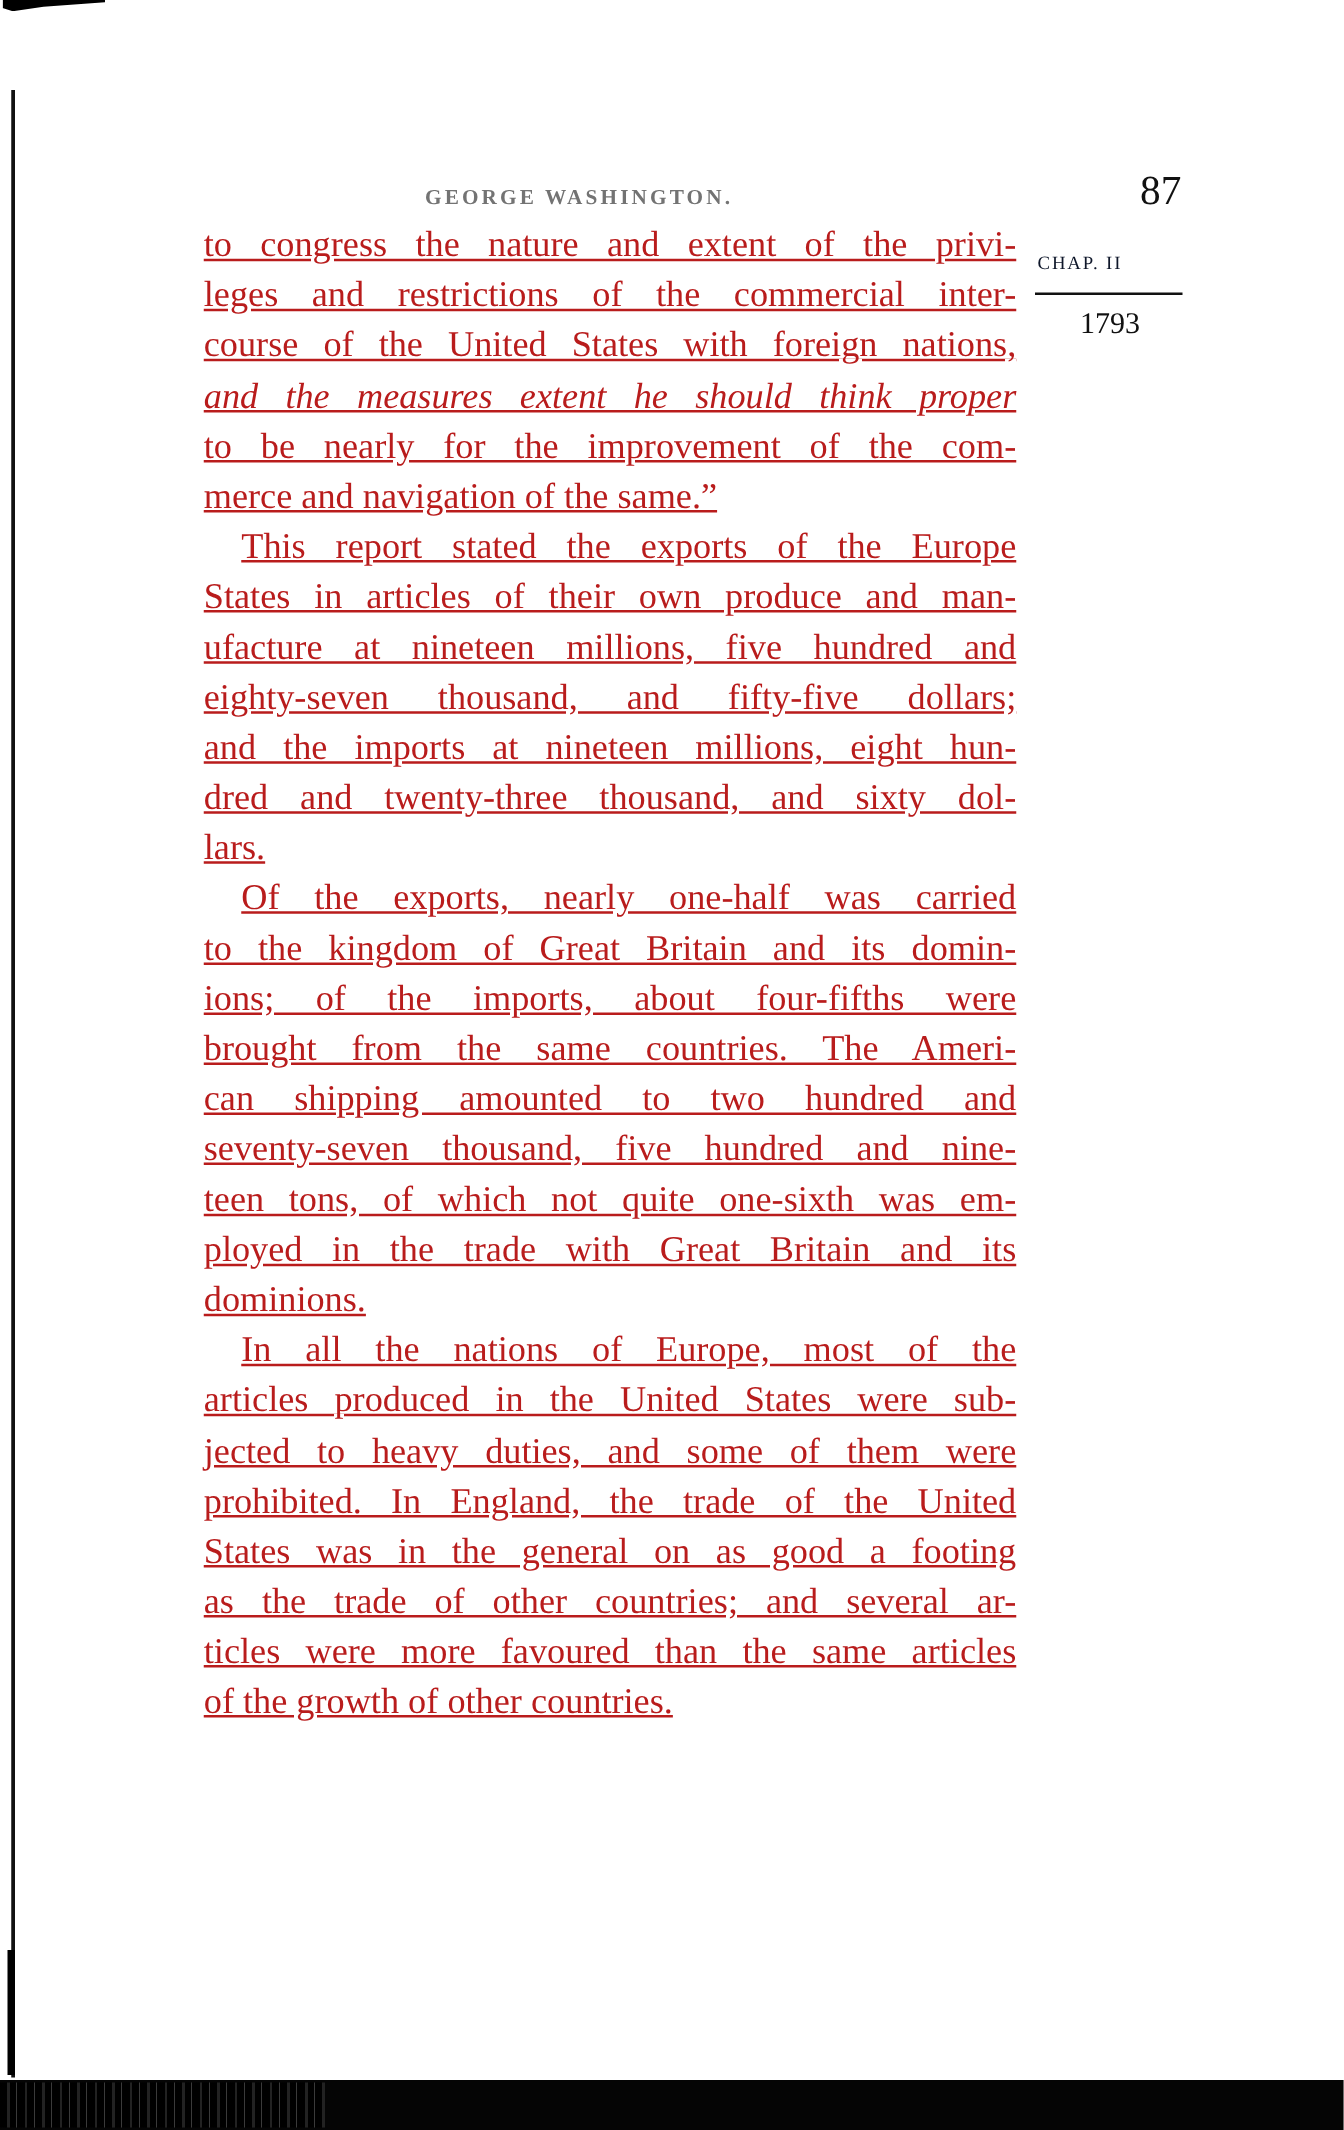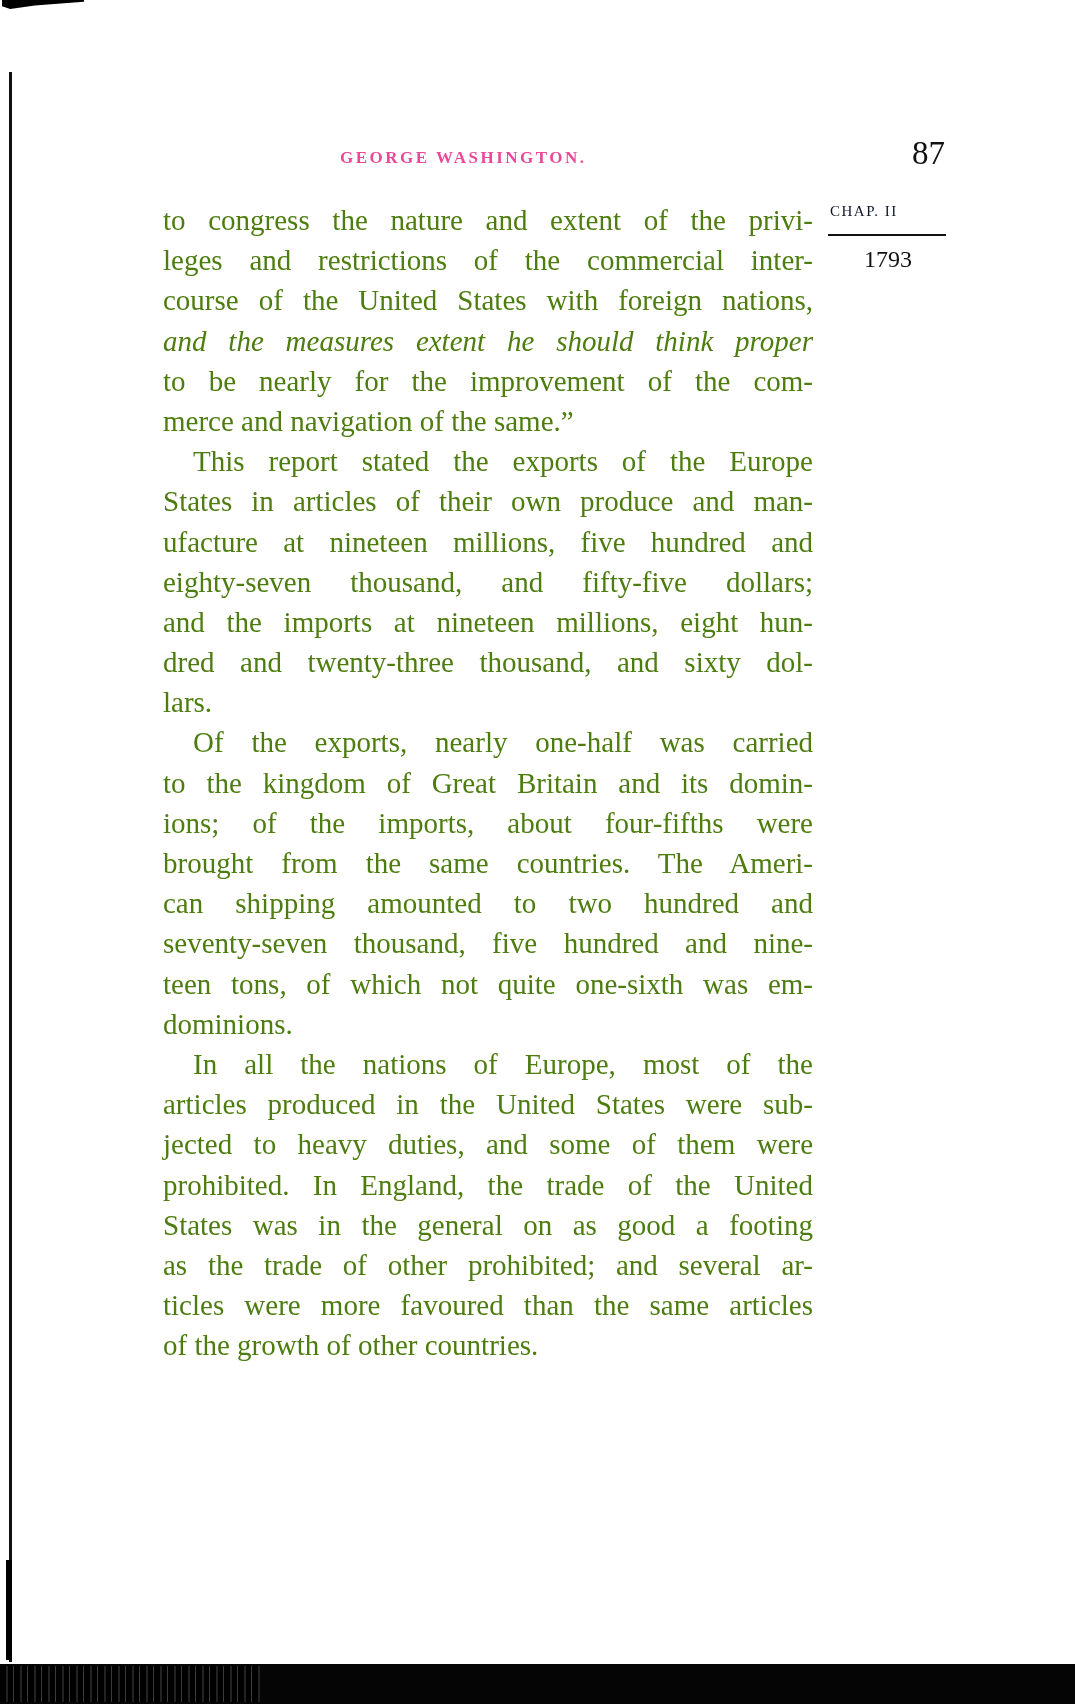--- a/index.html
+++ b/index.html
@@ -24,21 +24,21 @@
     background: #050505;
   }
   .bottom-band-fade {
     position: absolute; left: 0; top: 1666px; width: 260px; height: 36px;
     background: repeating-linear-gradient(90deg, #000 0 6px, #222 6px 8px, #000 8px 13px, #3a3a3a 13px 14px);
   }
 
   .running-head {
     position: absolute; left: 340px; top: 148px;
     font-family: "Liberation Serif", "DejaVu Serif", serif;
-    font-size: 17px; letter-spacing: 2.5px; font-weight: bold; color: #ec4899;
+    font-size: 17px; letter-spacing: 2.5px; font-weight: bold; color: #737373;
   }
   .page-number {
     position: absolute; left: 912px; top: 135px;
     font-family: "Liberation Serif", "DejaVu Serif", serif;
     font-size: 33px; color: #111;
   }
   .margin-chap {
     position: absolute; left: 830px; top: 203px;
     font-family: "Liberation Serif", "DejaVu Serif", serif;
     font-size: 15px; font-weight: normal; letter-spacing: 1.5px; color: #0f172a;
@@ -47,23 +47,23 @@
     position: absolute; left: 828px; top: 234px; width: 118px; height: 2px;
     background: #111;
   }
   .margin-year {
     position: absolute; left: 864px; top: 246px;
     font-family: "Liberation Serif", "DejaVu Serif", serif;
     font-size: 24px; color: #111;
   }
 
   .body-text {
-    position: absolute; left: 163px; top: 200px; width: 650px;
+    position: absolute; left: 163px; top: 176px; width: 650px;
     font-family: "Liberation Serif", "DejaVu Serif", serif;
-    font-size: 29px; line-height: 40.2px; color: #4d7c0f;
+    font-size: 29px; line-height: 40.2px; color: #b91c1c; text-decoration: underline;
   }
   .line { display: block; white-space: nowrap; text-align: justify; text-align-last: justify; width: 650px; height: 40.2px; }
   .line.last { text-align-last: left; }
   .line.indent { padding-left: 30px; width: 620px; }
   .italic { font-style: italic; }
 </style>
 </head>
 <body>
 
 <div class="page">
@@ -101,26 +101,27 @@
         <span class="line last">lars.</span>
       </div>
       <div>
         <span class="line indent">Of the exports, nearly one-half was carried</span>
         <span class="line">to the kingdom of Great Britain and its domin-</span>
         <span class="line">ions; of the imports, about four-fifths were</span>
         <span class="line">brought from the same countries. The Ameri-</span>
         <span class="line">can shipping amounted to two hundred and</span>
         <span class="line">seventy-seven thousand, five hundred and nine-</span>
         <span class="line">teen tons, of which not quite one-sixth was em-</span>
+        <span class="line">ployed in the trade with Great Britain and its</span>
         <span class="line last">dominions.</span>
       </div>
       <div>
         <span class="line indent">In all the nations of Europe, most of the</span>
         <span class="line">articles produced in the United States were sub-</span>
         <span class="line">jected to heavy duties, and some of them were</span>
         <span class="line">prohibited. In England, the trade of the United</span>
         <span class="line">States was in the general on as good a footing</span>
-        <span class="line">as the trade of other prohibited; and several ar-</span>
+        <span class="line">as the trade of other countries; and several ar-</span>
         <span class="line">ticles were more favoured than the same articles</span>
         <span class="line last">of the growth of other countries.</span>
       </div>
     </div>
 </div>
 
 </body></html>

